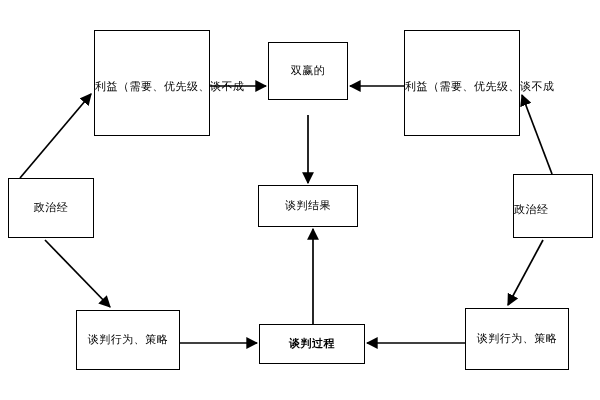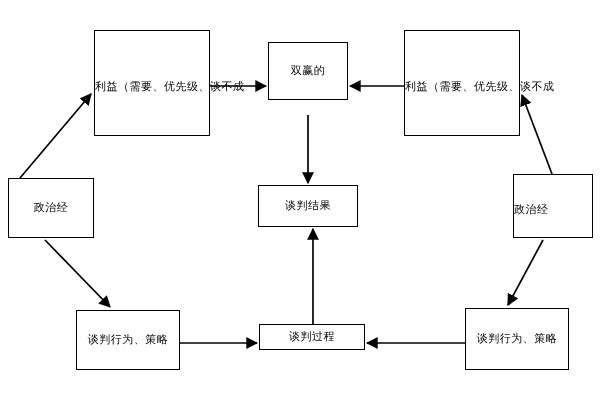--- a/index.html
+++ b/index.html
@@ -50,21 +50,21 @@
   }
 
   
   #node-interest-left   { left: 94px;  top: 30px;  width: 116px; height: 106px; }
   #node-winwin          { left: 268px; top: 42px;  width: 80px;  height: 58px;  }
   #node-interest-right  { left: 404px; top: 30px;  width: 116px; height: 106px; }
   #node-env-left        { left: 8px;   top: 178px; width: 86px;  height: 60px;  }
   #node-result          { left: 258px; top: 185px; width: 100px; height: 42px;  }
   #node-env-right       { left: 513px; top: 174px; width: 80px;  height: 64px;  }
   #node-tactics-left    { left: 76px;  top: 310px; width: 104px; height: 60px;  }
-  #node-process         { left: 259px; top: 324px; width: 106px; height: 26px;  }
+  #node-process         { left: 259px; top: 324px; width: 106px; height: 40px; font-weight: bold;  }
   #node-tactics-right   { left: 465px; top: 308px; width: 104px; height: 62px;  }
 </style>
 </head>
 <body>
 
 <div id="canvas">
 
   <svg class="edges" viewBox="0 0 600 400" width="600" height="400" xmlns="http://www.w3.org/2000/svg">
     <defs>
       <marker id="arrow" viewBox="0 0 10 10" refX="9" refY="5" markerWidth="7" markerHeight="7" orient="auto-start-reverse">

